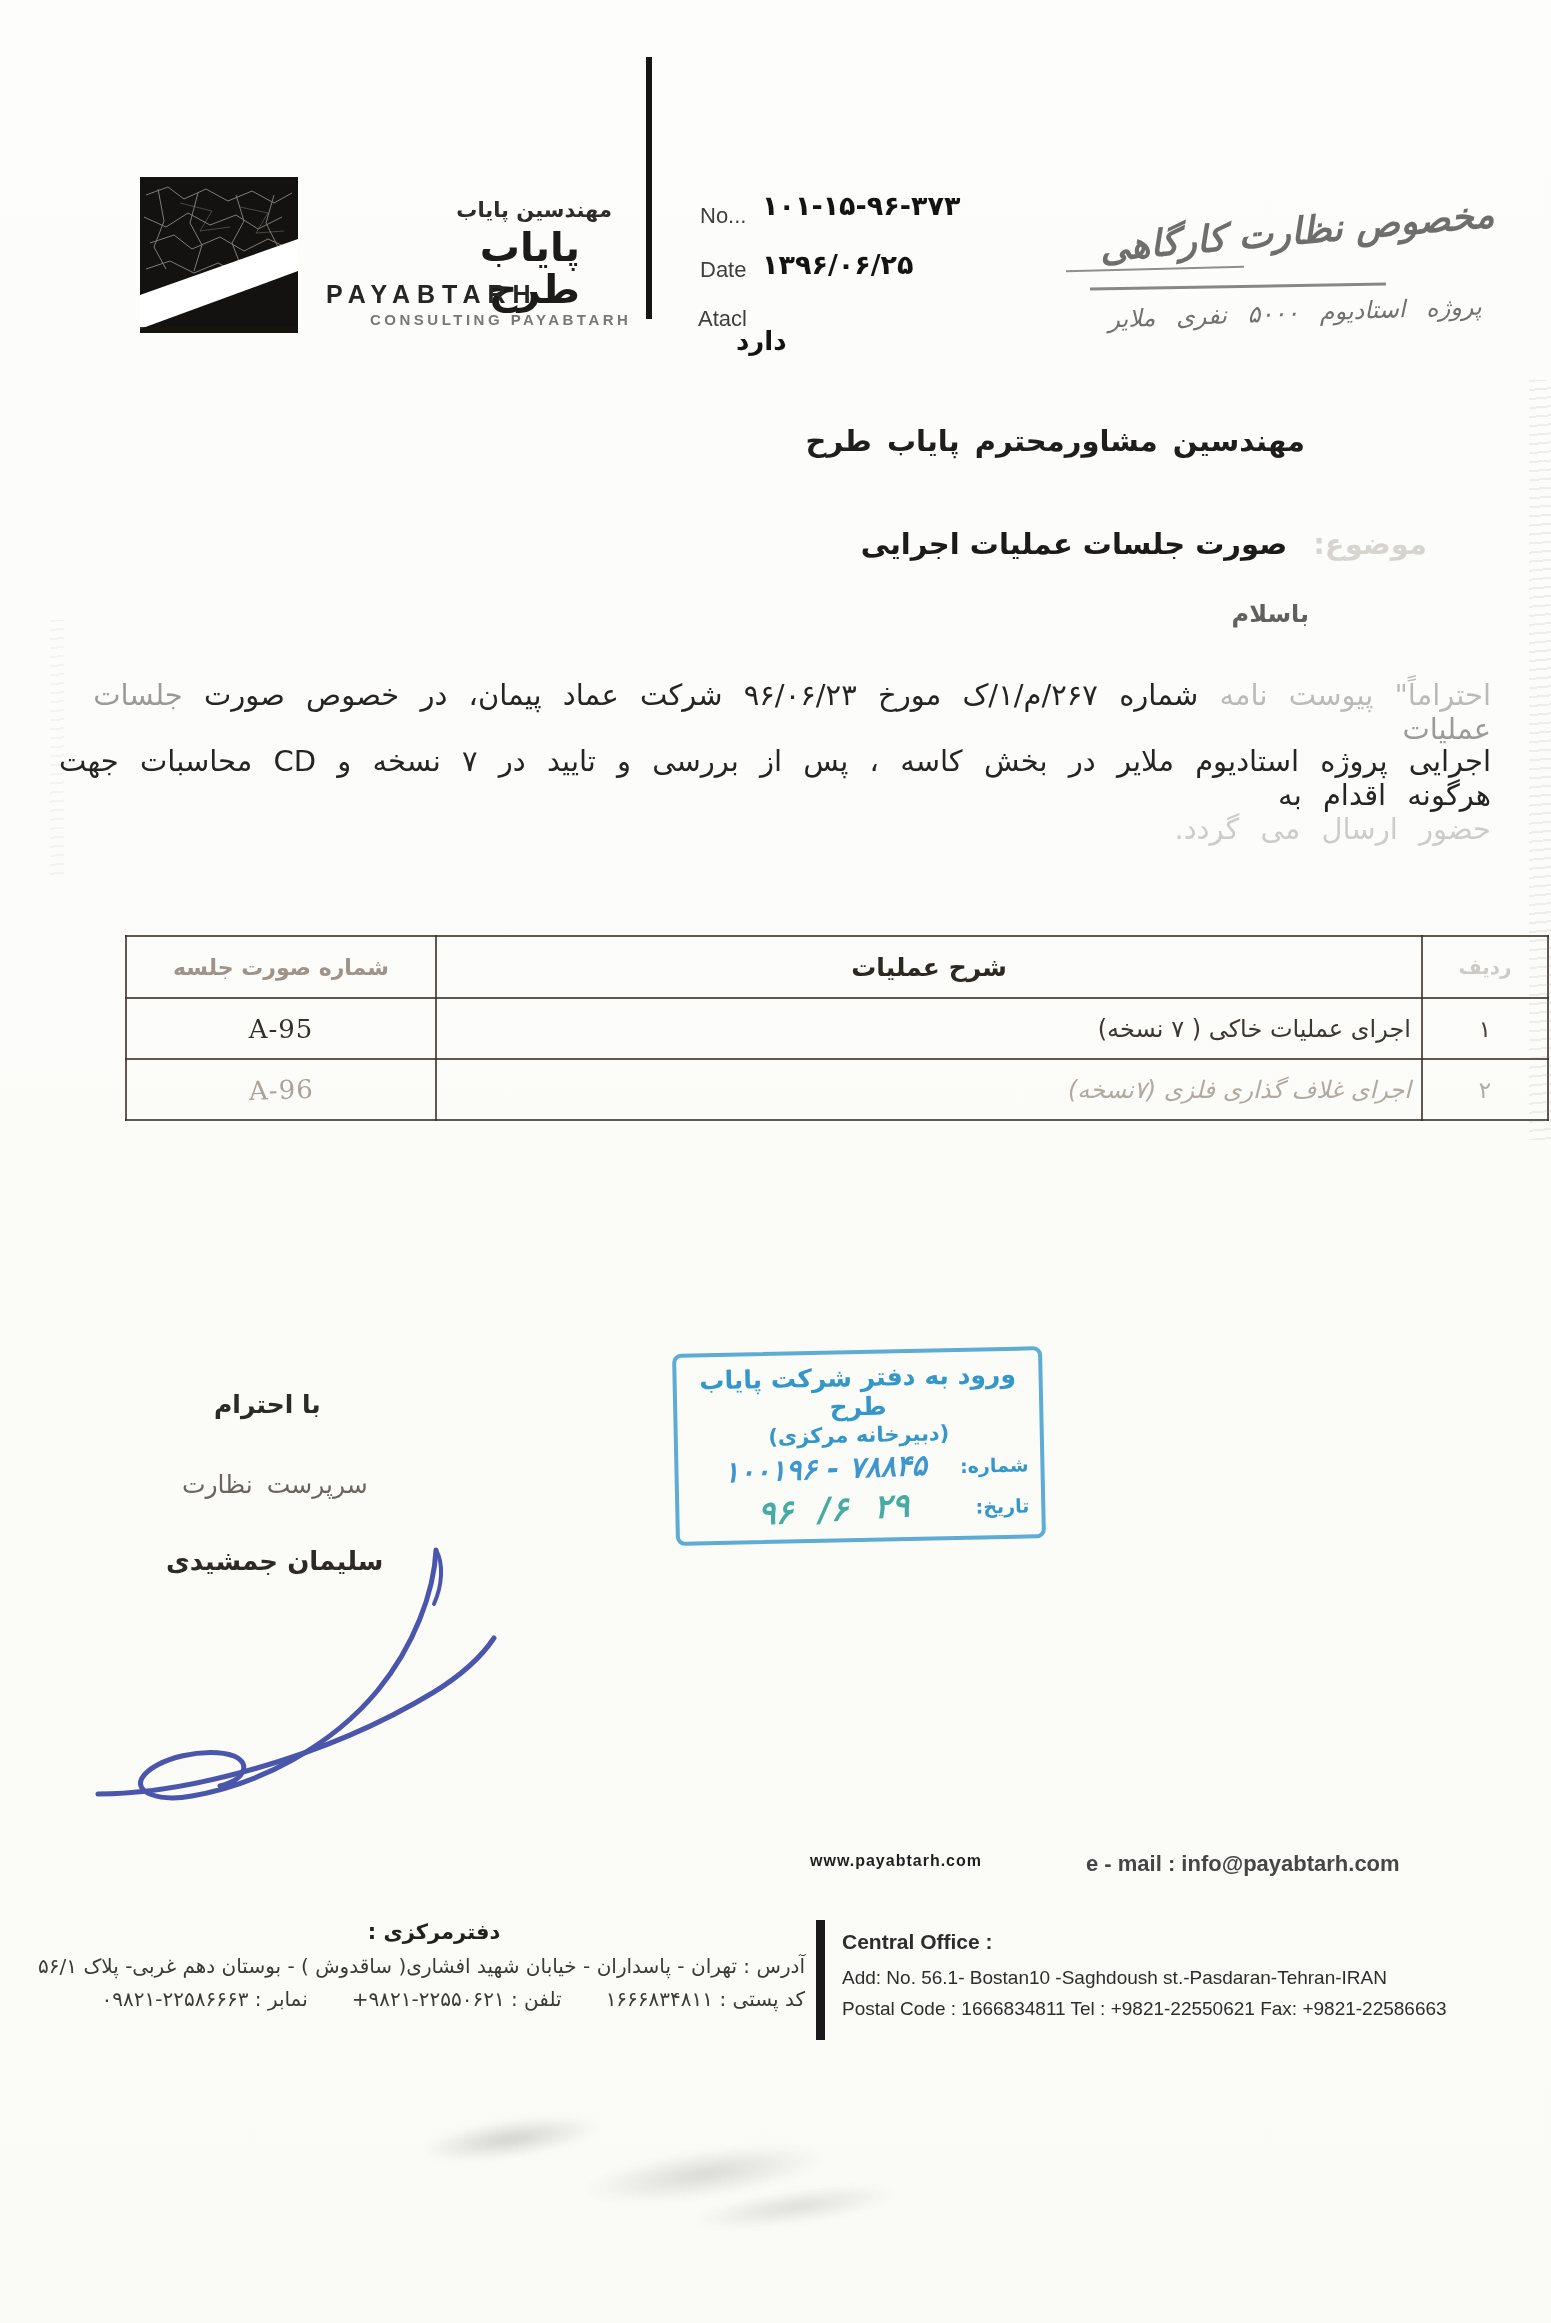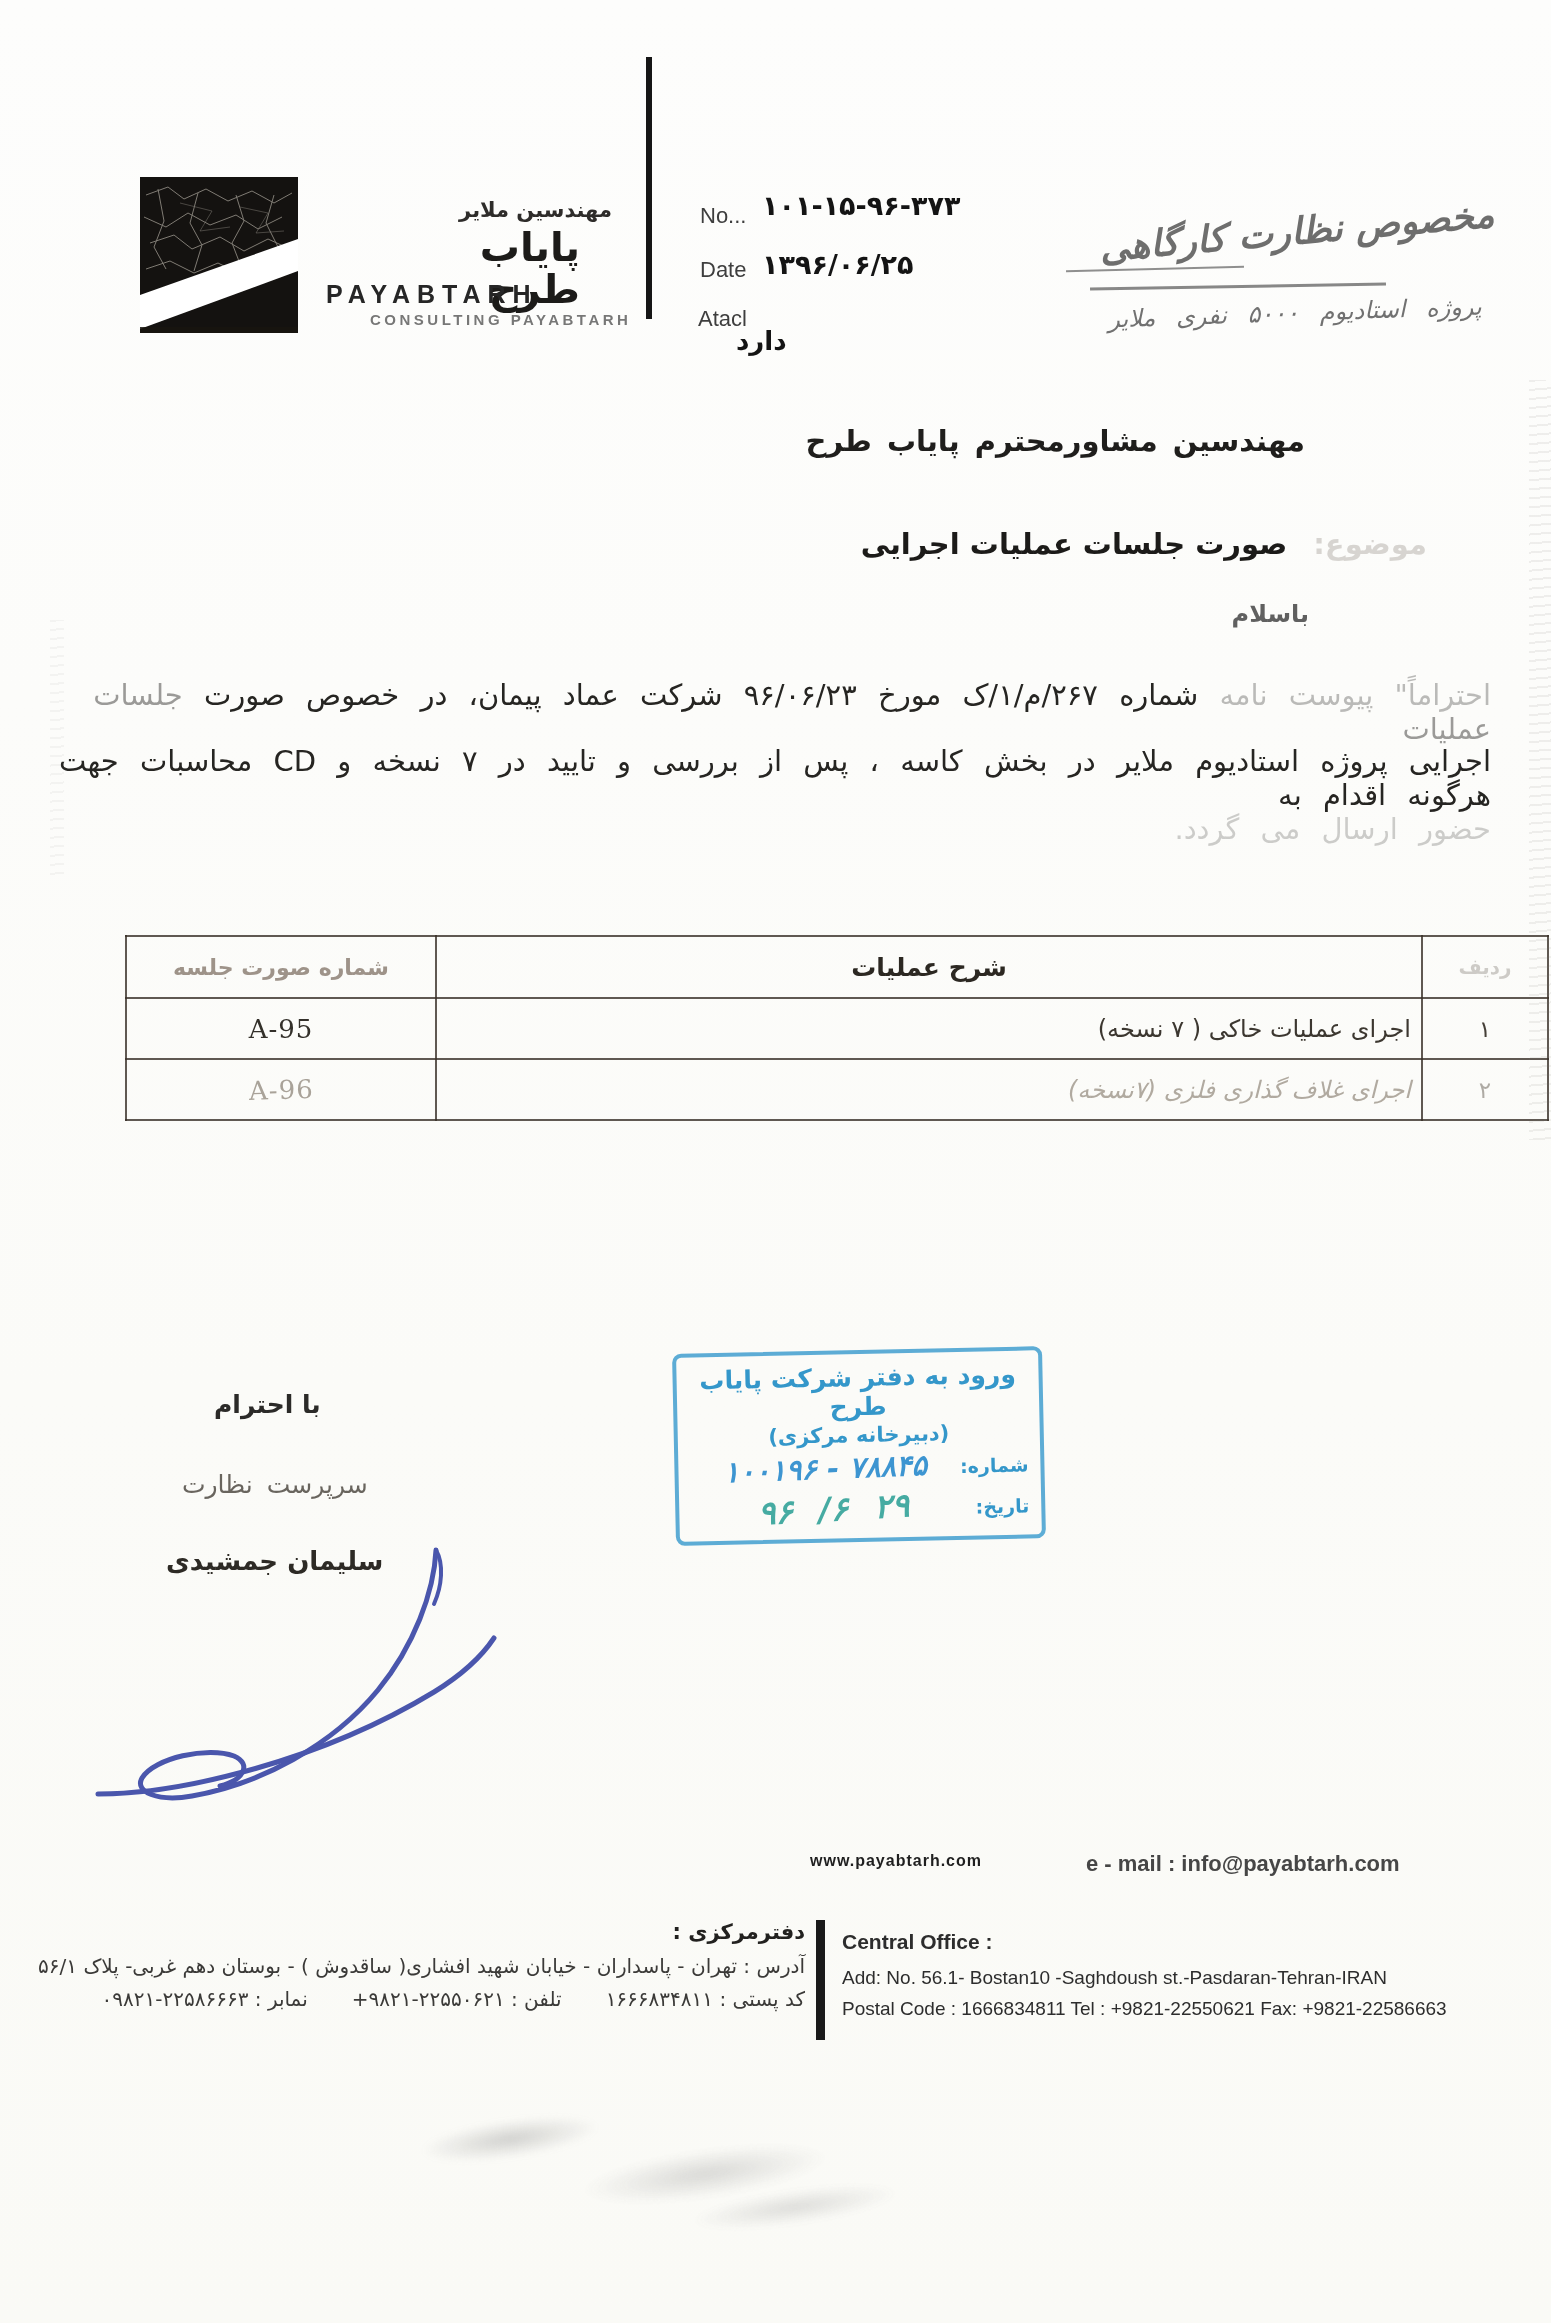--- a/index.html
+++ b/index.html
@@ -100,21 +100,21 @@
   .site  { left:810px; top:1852px; font-family:"Liberation Sans",sans-serif;
            font-size:16px; font-weight:bold; color:#1f1f1f; letter-spacing:1px; }
   .email { left:1086px; top:1851px; font-family:"Liberation Sans",sans-serif;
            font-size:22px; font-weight:bold; color:#333; opacity:.9; }
 
   .f-divider { left:816px; top:1920px; width:9px; height:120px; background:#1a1a1a; }
   .f-en { left:842px; top:1924px; width:700px; font-family:"Liberation Sans",sans-serif; color:#2d2d2d;margin-top:6px; }
   .f-en-title { font-size:21px; font-weight:bold; }
   .f-en-addr  { font-size:19px; margin-top:13px; }
   .f-en-l2    { font-size:19px; margin-top:9px; }
-  .f-fa { right:746px; top:1920px; width:742px; direction:rtl; color:#3b3a38; }
+  .f-fa { right:746px; top:1920px; width:742px; direction:rtl; color:#3b3a38;text-align:center; }
   .f-fa-title { font-size:21px; font-weight:bold; color:#22211f; }
   .f-fa-addr  { font-size:20px; margin-top:10px; white-space:nowrap; }
   .f-fa-l2    { display:flex; direction:rtl; gap:44px; font-size:20px; margin-top:9px; }
   .ltr { direction:ltr; unicode-bidi:isolate; }
 
   
   .smudge { border-radius:50%; filter:blur(3px); transform:rotate(-8deg);
             background:radial-gradient(ellipse, rgba(115,115,115,.30), rgba(115,115,115,0) 70%); }
   .sm1 { left:420px; top:2120px; width:180px; height:38px; }
   .sm2 { left:580px; top:2150px; width:250px; height:48px; opacity:.8; }
@@ -144,21 +144,21 @@
         <path d="M96,18 L104,44 L92,66 L102,92"></path>
         <path d="M134,18 L126,46 L138,70 L130,94"></path>
         <path d="M40,26 L72,34 L60,54 L90,50" opacity=".5"></path>
         <path d="M100,30 L128,36 L116,56 L144,54" opacity=".5"></path>
       </g>
       <polygon points="0,118 158,62 158,94 0,152" fill="#ffffff"></polygon>
       <rect x="0" y="150" width="158" height="6" fill="#18150f" opacity=".85"></rect>
     </svg>
   </div>
 
-  <div class="abs co-fa-small">مهندسین ملایر</div>
+  <div class="abs co-fa-small">مهندسین پایاب</div>
   <div class="abs co-fa-large">پایاب طرح</div>
   <div class="abs co-en">PAYABTARH</div>
   <div class="abs co-en-sub">CONSULTING PAYABTARH</div>
 
   <div class="abs meta-label m-no-l">No...</div>
   <div class="abs meta-value m-no-v">۱۰۱-۱۵-۹۶-۳۷۳</div>
   <div class="abs meta-label m-date-l">Date</div>
   <div class="abs meta-value m-date-v">۱۳۹۶/۰۶/۲۵</div>
   <div class="abs meta-label m-att-l">Atacl</div>
   <div class="abs meta-value m-att-v">دارد</div>

